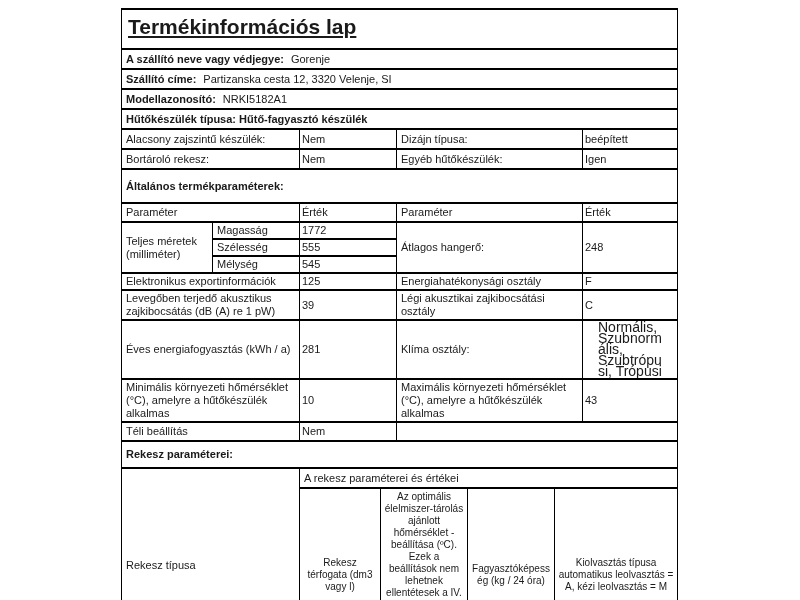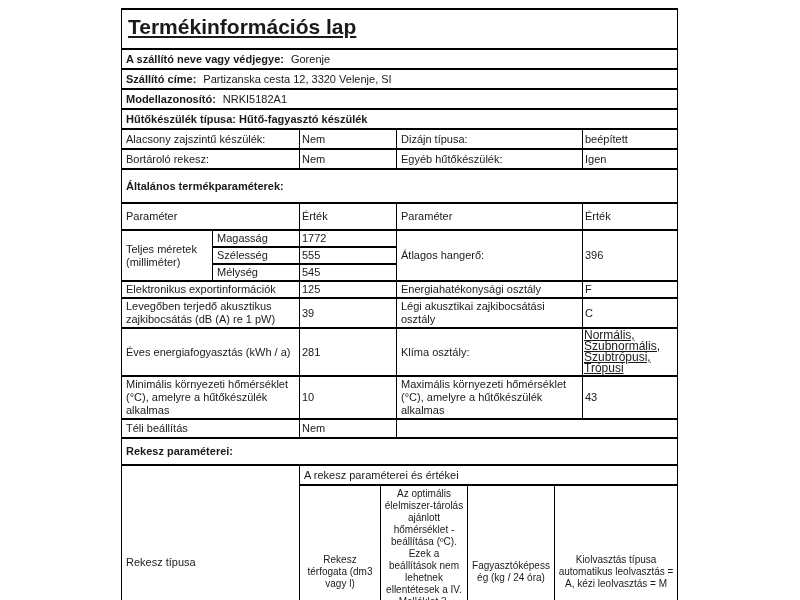--- a/index.html
+++ b/index.html
@@ -12,21 +12,21 @@
      font-size:11px;line-height:13px;padding:1px 4px;vertical-align:middle;
      overflow:hidden;word-wrap:break-word;}
   .title-cell{font-size:21px;line-height:24px;font-weight:bold;vertical-align:top;padding:5px 6px;text-decoration:underline;}
   .b{font-weight:bold;}
   .v{margin-left:7px;}
   .lbl{text-align:left;}
   .val{text-align:left;padding:1px 2px;}
   .sec{font-weight:bold;}
   .center{text-align:left;}
   .hdr{text-align:center;font-size:10px;line-height:12px;padding:2px 3px;}
-  .klima{font-size:12px;line-height:11px;padding:1px 1px;text-decoration:underline;}
+  .klima{font-size:14px;line-height:11px;padding:1px 15px;}
 </style>
 </head>
 <body>
 
 <div class="page">
   <table class="sheet">
     <colgroup>
       <col style="width:91px">
         <col style="width:27px">
         <col style="width:60px">
@@ -71,33 +71,33 @@
     <tr style="height:20px">
       <td colspan="3" class="lbl">Bortároló rekesz:</td>
       <td colspan="2" class="val">Nem</td>
       <td colspan="3" class="lbl">Egyéb hűtőkészülék:</td>
       <td class="val">Igen</td>
     </tr>
 
     <tr style="height:34px">
       <td colspan="9" class="sec">Általános termékparaméterek:</td>
     </tr>
-    <tr style="height:27px">
+    <tr style="height:19px">
       <td colspan="3" class="lbl">Paraméter</td>
       <td colspan="2" class="val">Érték</td>
       <td colspan="3" class="lbl">Paraméter</td>
       <td class="val">Érték</td>
     </tr>
 
     <tr style="height:17px">
       <td rowspan="3" class="lbl">Teljes méretek (milliméter)</td>
       <td colspan="2" class="lbl">Magasság</td>
       <td colspan="2" class="val">1772</td>
       <td colspan="3" rowspan="3" class="lbl">Átlagos hangerő:</td>
-      <td rowspan="3" class="val">396</td>
+      <td rowspan="3" class="val">248</td>
     </tr>
     <tr style="height:17px">
       <td colspan="2" class="lbl">Szélesség</td>
       <td colspan="2" class="val">555</td>
     </tr>
     <tr style="height:17px">
       <td colspan="2" class="lbl">Mélység</td>
       <td colspan="2" class="val">545</td>
     </tr>
 

